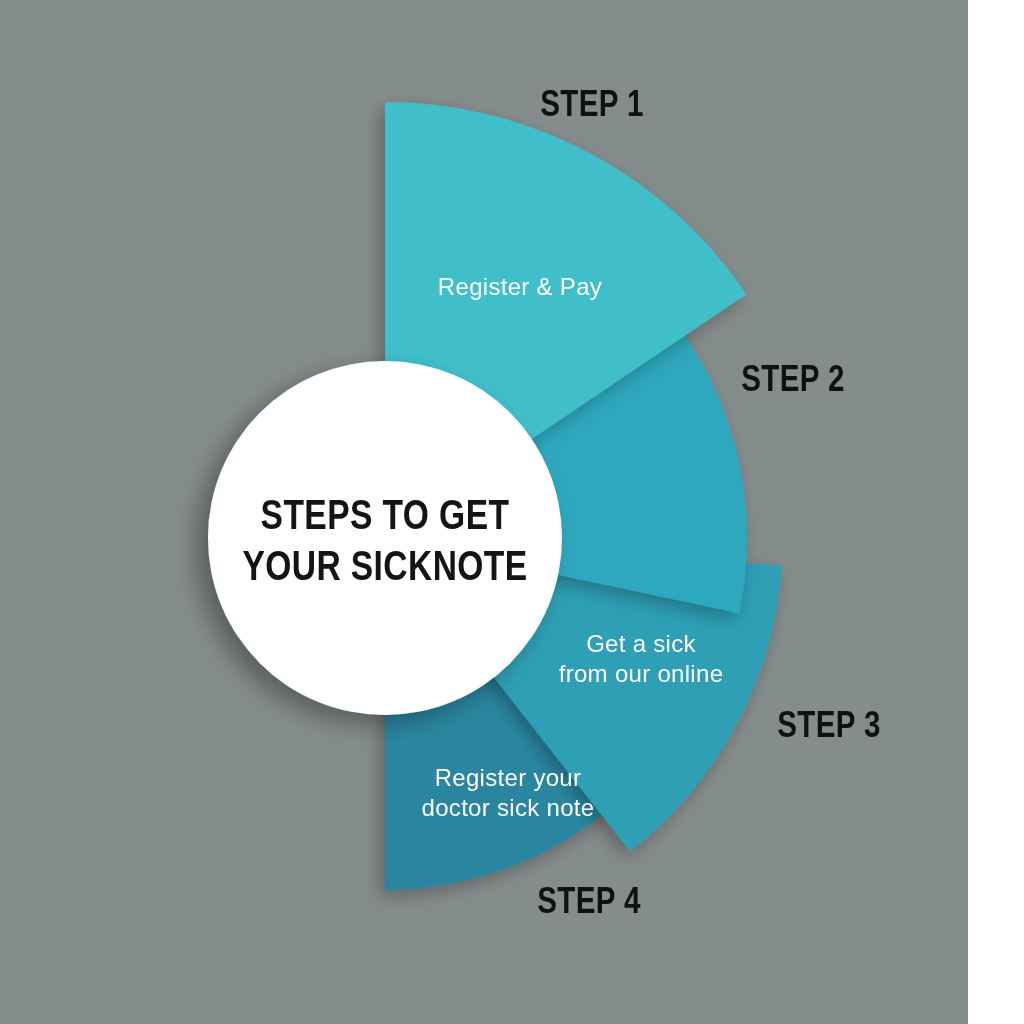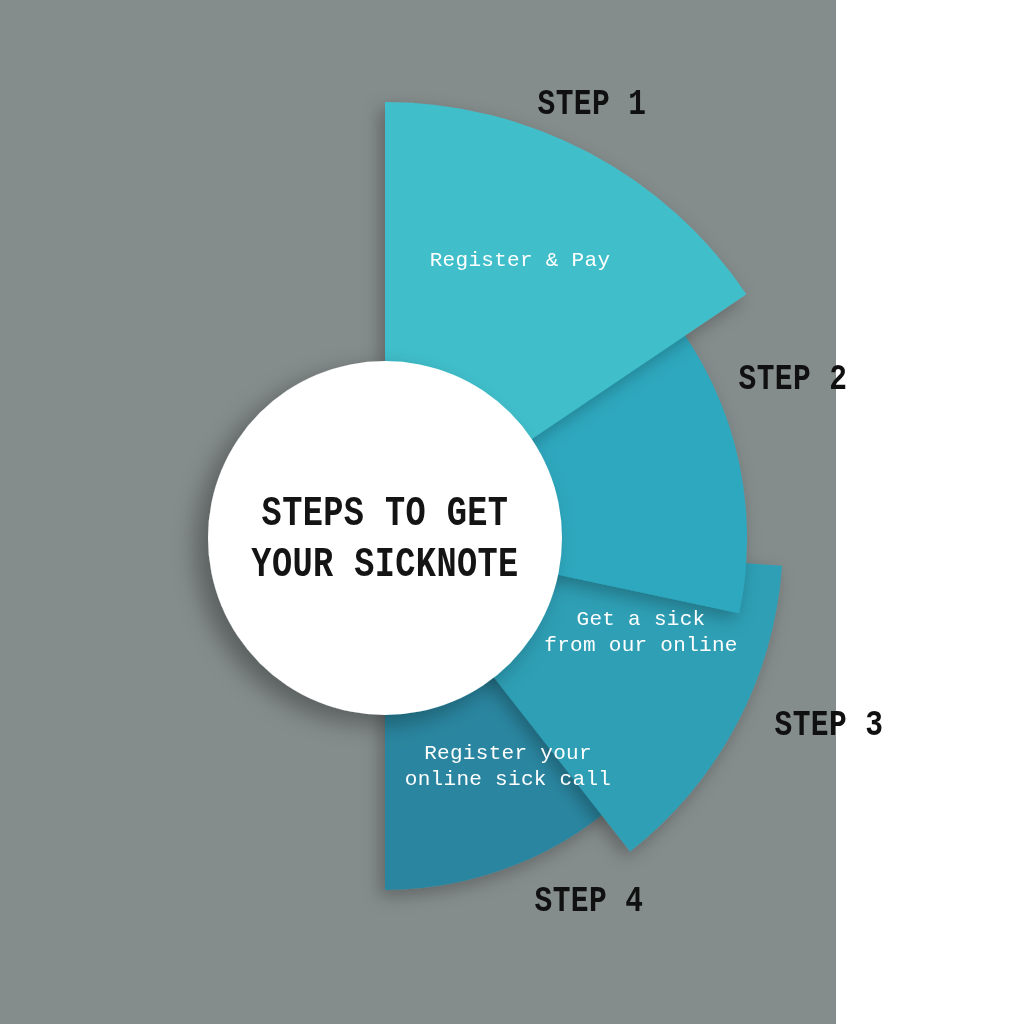--- a/index.html
+++ b/index.html
@@ -1,43 +1,44 @@
 <!DOCTYPE html>
 <html><head>
 <meta charset="utf-8">
 <style>
   html, body { margin: 0; padding: 0; }
   body { width: 1024px; height: 1024px; overflow: hidden; }
   .stage {
     position: relative;
-    width: 836px;
+    width: 968px;
     height: 1024px;
-    font-family: Liberation Mono, monospace;
+    font-family: Liberation Sans, sans-serif;
   }
   svg.diagram { position: absolute; left: 0; top: 0; }
 
   .txt {
     position: absolute;
     white-space: nowrap;
     text-align: center;
     transform: translate(-50%, -50%);
   }
   .step-label {
     font-weight: 700;
     font-size: 36px;
     color: #101010;
     letter-spacing: 0.5px;
     transform: translate(-50%, -50%) scaleX(0.82);
   }
   .wedge-text {
-    font-size: 21px;
+    font-size: 24px;
     font-weight: 500;
     color: #ffffff;
     line-height: 1.25;
     letter-spacing: 0.3px;
+    margin-top: 26px;
   }
   .center-title {
     font-weight: 700;
     font-size: 42px;
     color: #141414;
     line-height: 1.22;
     letter-spacing: 0.5px;
     transform: translate(-50%, -50%) scaleX(0.80);
   }
 </style>
@@ -73,21 +74,21 @@
     <div>Register &amp; Pay</div>
   </div>
   <div class="txt wedge-text" style="left:633px; top:437px;">
   </div>
   <div class="txt wedge-text" style="left:641px; top:633px;">
     <div>Get a sick</div>
     <div>from our online</div>
   </div>
   <div class="txt wedge-text" style="left:508px; top:767px;">
     <div>Register your</div>
-    <div>online sick call</div>
+    <div>doctor sick note</div>
   </div>
 
   <div class="txt center-title" style="left:385px; top:540px;">
     <div>STEPS TO GET</div>
     <div>YOUR SICKNOTE</div>
   </div>
 
 </div>
 
 </body></html>

